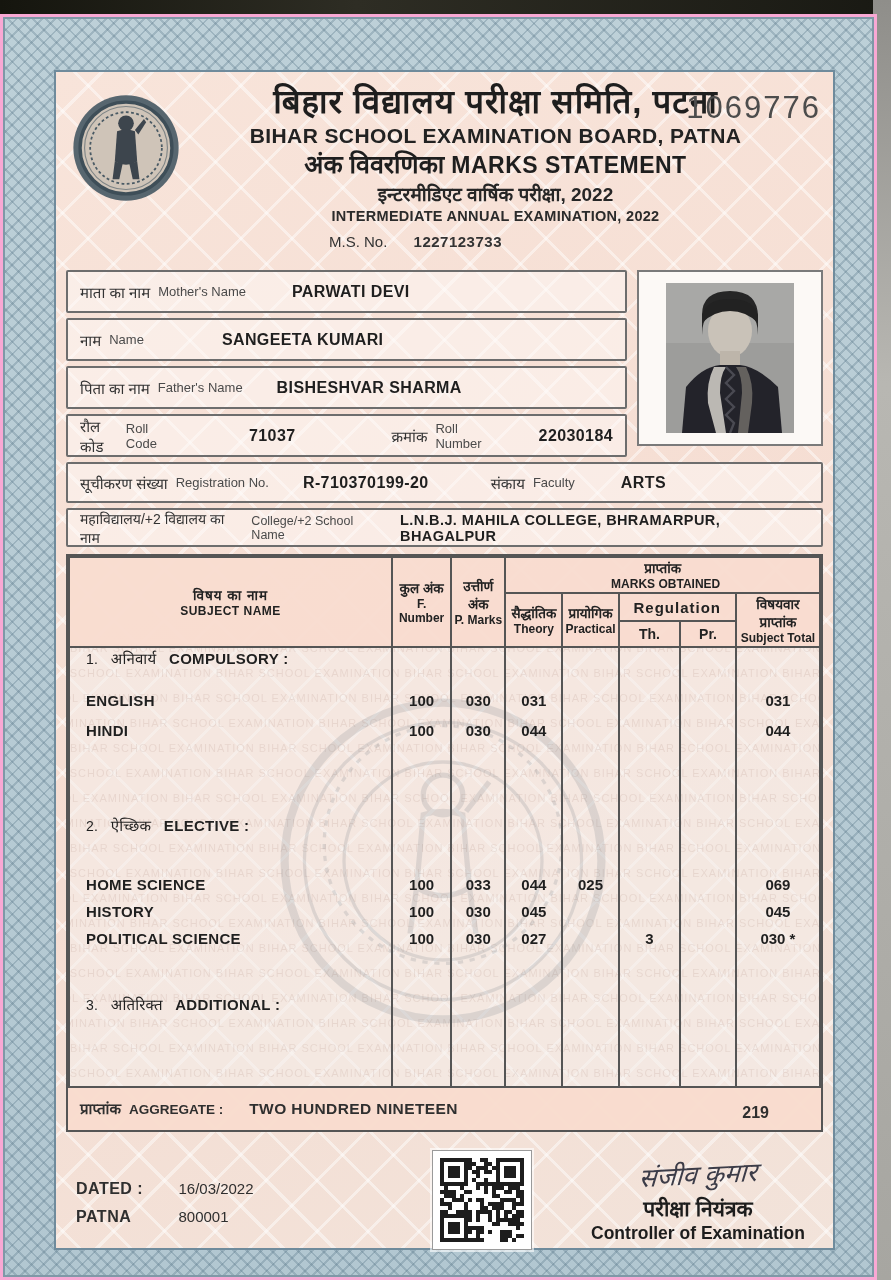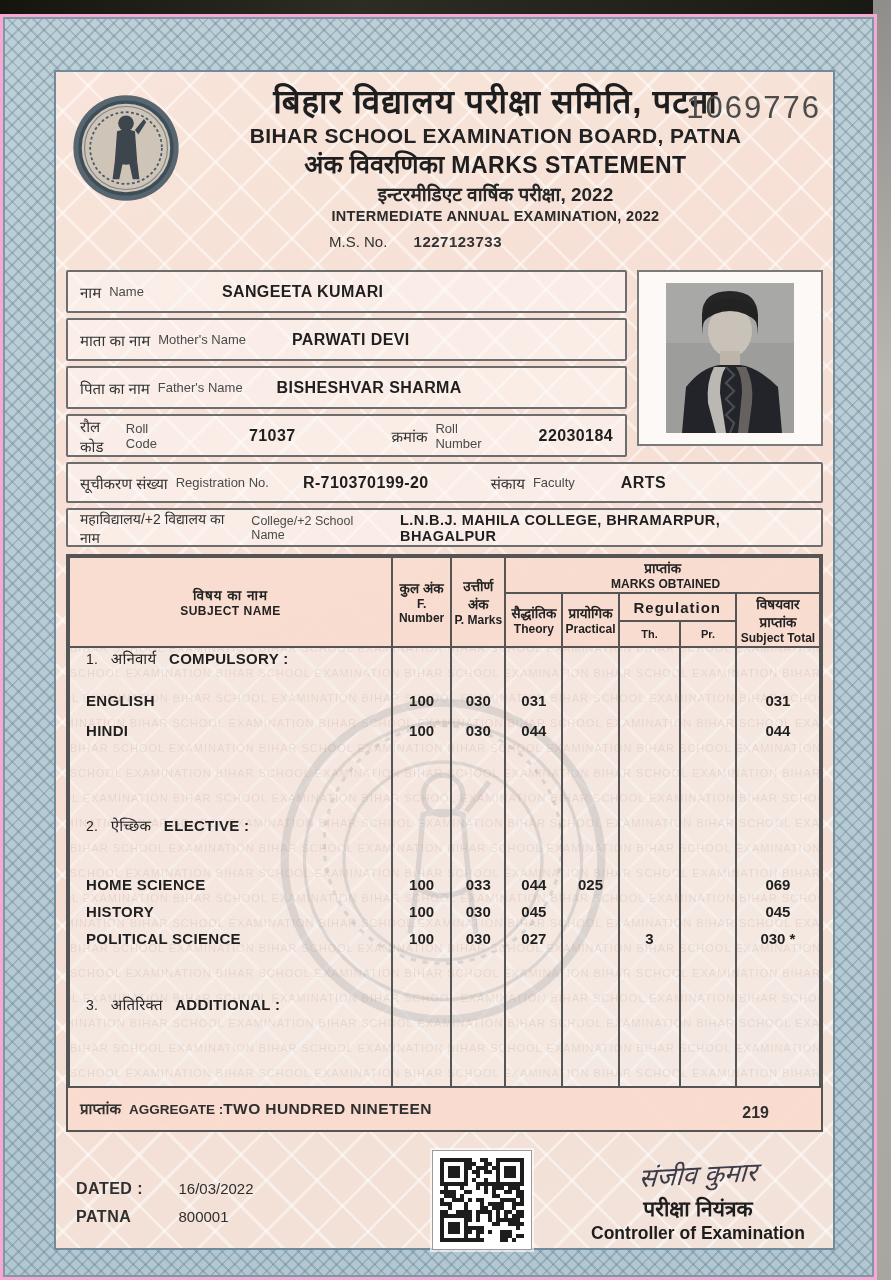--- a/index.html
+++ b/index.html
@@ -67,38 +67,38 @@
   table.mt{border-collapse:collapse;width:100%;table-layout:fixed;position:relative;z-index:1;}
   .mt th{border:2px solid #555;font-weight:bold;background:rgba(249,219,206,.92);padding:1px 2px;color:#222;}
   .mt thead .hi{display:block;font-size:13.5px;font-weight:bold;}
   .mt thead .en{display:block;font-size:12px;font-weight:bold;}
   .th-subj .hi{font-size:21px;letter-spacing:1px;}
   .th-subj .en{font-size:16.5px;letter-spacing:.5px;}
   .th-mo{font-size:13.5px;height:24px;}
   .th-mo .en{display:inline;font-size:12.5px;margin-left:6px;}
   .th-mo .hi{display:inline;}
   .th-reg{font-size:15px;letter-spacing:1px;}
-  .th-thpr{font-size:11px;height:22px;}
+  .th-thpr{font-size:14px;height:22px;}
   .th-total .hi{font-size:12px;} .th-total .en{font-size:11px;}
   .mt td{border-left:2px solid #555;border-right:2px solid #555;border-top:none;border-bottom:none;
     font-size:15px;font-weight:bold;text-align:center;color:#1f1f1f;padding:0;}
   .mt td.subj{text-align:left;padding-left:16px;letter-spacing:.3px;}
   .sec-label{font-size:14.5px;vertical-align:top;padding-top:7px;}
   .sec-label .no{margin-right:8px;font-weight:normal;font-size:14px;}
   .sec-label .hi{font-weight:normal;}
   .sec-label .en{margin-left:8px;}
   tr.h38{height:38px;} tr.h30{height:30px;} tr.h32{height:32px;} tr.h27{height:27px;}
   tr.g70{height:70px;} tr.g24{height:24px;} tr.g42{height:42px;} tr.g60{height:60px;}
 
   
   .agg{border-top:2px solid #555;background:rgba(249,219,206,.95);padding:10px 12px 12px;position:relative;z-index:1;}
   .agg-line{display:flex;align-items:baseline;}
   .agg .lab-hi{font-size:15px;font-weight:bold;}
   .agg .lab-en{font-size:13.5px;font-weight:bold;margin-left:8px;}
-  .agg .words{font-size:15.5px;font-weight:bold;letter-spacing:.4px;}
+  .agg .words{font-size:15.5px;font-weight:bold;margin-left:26px;letter-spacing:.4px;}
   .agg-val{position:absolute;right:52px;top:16px;font-size:16px;font-weight:bold;}
   .res-line{margin-top:10px;}
   .res-line .colon{margin-left:22px;font-weight:bold;}
   .res-line .words{margin-left:20px;}
   .res-line .ur{margin-left:30px;font-size:15.5px;font-weight:bold;}
 
   
   .foot{position:relative;height:150px;margin-top:2px;}
   .dated{position:absolute;left:10px;top:46px;font-size:16px;}
   .dated .row{margin-bottom:10px;}
@@ -147,28 +147,28 @@
       <div class="serial">1069776</div>
       <div class="msno">
         <span>M.S. No.</span>
         <span class="v">1227123733</span>
       </div>
     </div>
 
     <div class="info">
       <div class="rows">
         <div class="irow">
+          <span class="lbl-hi">माता का नाम</span>
+          <span class="lbl-en">Mother's Name</span>
+          <span class="ival ml-md">PARWATI DEVI</span>
+        </div>
+        <div class="irow">
           <span class="lbl-hi">नाम</span>
           <span class="lbl-en">Name</span>
           <span class="ival ml-lg">SANGEETA KUMARI</span>
-        </div>
-        <div class="irow">
-          <span class="lbl-hi">माता का नाम</span>
-          <span class="lbl-en">Mother's Name</span>
-          <span class="ival ml-md">PARWATI DEVI</span>
         </div>
         <div class="irow">
           <span class="lbl-hi">पिता का नाम</span>
           <span class="lbl-en">Father's Name</span>
           <span class="ival ml-sm">BISHESHVAR SHARMA</span>
         </div>
         <div class="irow">
           <span class="lbl-hi">रौल कोड</span>
           <span class="lbl-en">Roll Code</span>
           <span class="ival ml-lg">71037</span>

